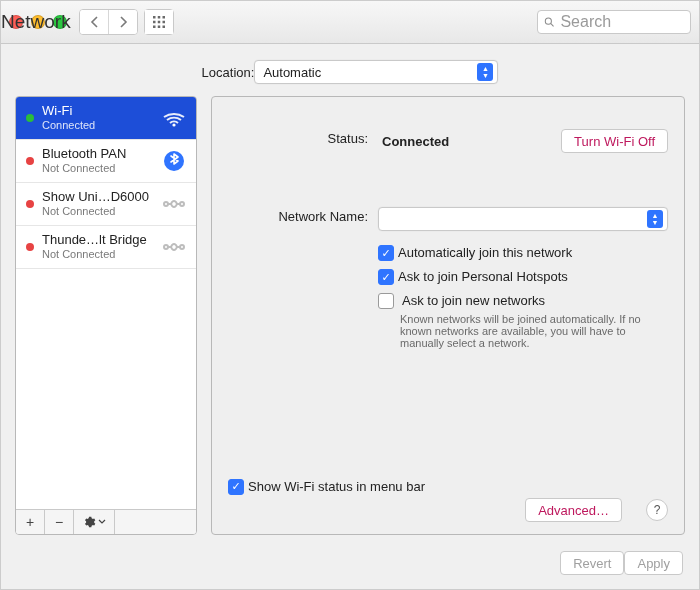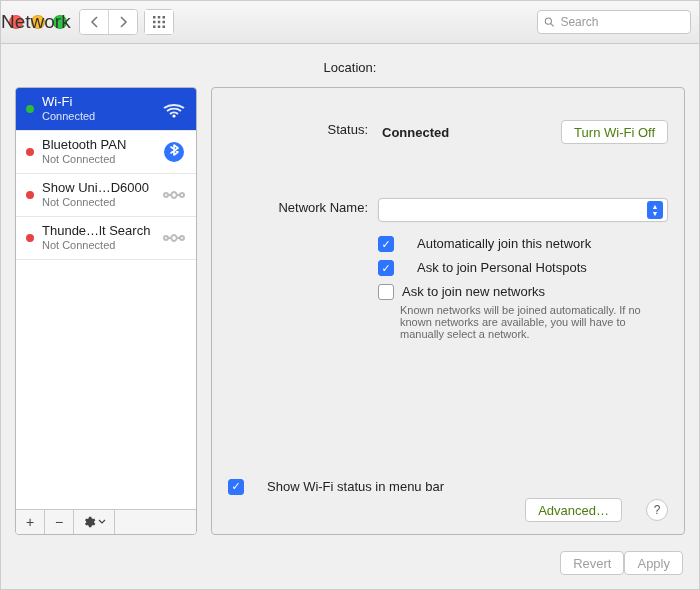--- a/index.html
+++ b/index.html
@@ -38,21 +38,21 @@
   .nav-group { display: inline-flex; border: 1px solid #c9c9c9; border-radius:4px; overflow:hidden; background:#fff; margin-right:6px;}
   .nav-btn, .grid-btn { width: 28px; height: 24px; display:flex; align-items:center; justify-content:center; color:#6a6a6a; background:#fff;}
   .nav-btn + .nav-btn { border-left:1px solid #d7d7d7; }
   .grid-box { display:inline-flex; border:1px solid #c9c9c9; border-radius:4px; background:#fff;}
   .win-title { position:absolute; left:0; right:0; text-align:left; font-size:19px; pointer-events:none; color:#333;}
   .search-wrap { margin-left:auto; }
   .search {
     width: 140px; height: 22px; border:1px solid #c9c9c9; border-radius:4px;
     background:#fff; display:flex; align-items:center; padding:0 6px; gap:4px; color:#8a8a8a;
   }
-  .search input { border:none; outline:none; font-size:12px; width:100%; color:#4d7c0f; background:transparent;}
+  .search input { border:none; outline:none; font-size:16px; width:100%; color:#4d7c0f; background:transparent;}
   .search input::placeholder{color:#9a9a9a;}
 
   
   .location-row {
     display:flex; align-items:center; justify-content:center; gap:0;
     padding: 16px 0 12px;
   }
   .mac-select {
     display:flex; align-items:center; justify-content:space-between;
     background:#fff; border:1px solid #c9c9c9; border-radius:4px;
@@ -105,26 +105,26 @@
     padding: 32px 16px 12px; display:flex; flex-direction:column; box-sizing:border-box;
   }
   .row { display:flex; align-items:flex-start; margin-bottom:14px;}
   .label-col { width:140px; text-align:right; padding-right:10px; padding-top:2px;}
   .value-col { flex:1;}
   .status-line { display:flex; align-items:center;}
   .status-value { font-weight:600; margin-left:4px;}
   .mac-btn {
     display:inline-flex; align-items:center; justify-content:center;
     height:22px; padding:0 12px; background:#fff; border:1px solid #c9c9c9;
-    border-radius:4px; font-size:13px; color:#4d7c0f;
+    border-radius:4px; font-size:13px; color:#be185d;
   }
   .mac-btn.disabled { color:#a0a0a0;}
   .netname-row { display:flex; align-items:center; gap:6px;}
   .mac-select.netname { flex:1;}
-  .checkbox-row { display:flex; align-items:flex-start; gap:23px; margin-bottom:8px;}
+  .checkbox-row { display:flex; align-items:flex-start; gap:4px; margin-bottom:8px;}
   .chk {
     width:14px; height:14px; border:1px solid #9a9a9a; border-radius:3px; background:#fff; flex:none;
     display:flex; align-items:center; justify-content:center;
   }
   .chk.checked { background:#2f74ff; border-color:#2f74ff;}
   .chk.checked::after { content:"✓"; color:#fff; font-size:11px; line-height:1;}
   .check-text { font-size:13px; }
   .hint { font-size:11px; color:#6a6a6a; margin-top:2px; max-width:260px;}
   .spacer { flex:1;}
   .detail-footer { display:flex; align-items:center; gap:10px;}
@@ -186,20 +186,27 @@
             <circle cx="5" cy="5" r="3.5" fill="none" stroke="#8a8a8a" stroke-width="1.2"></circle>
             <line x1="8" y1="8" x2="11" y2="11" stroke="#8a8a8a" stroke-width="1.2"></line>
           </svg>
         <input placeholder="Search" style="">
       </div>
     </div>
   </div>
 
   <div class="location-row">
     <span>Location:</span>
+    <div class="mac-select location">
+      <span>Automatic</span>
+      <div class="stepper">
+          <span>▲</span>
+          <span>▼</span>
+        </div>
+    </div>
   </div>
 
   <div class="content">
 
     <div class="sidebar">
       <div class="sidebar-list" id="sidebar-list">
           <div class="side-item selected">
             <div class="status-dot dot-green"></div>
             <div class="side-texts">
               <div class="side-title">Wi-Fi</div>
@@ -244,21 +251,21 @@
                   <path d="M16 9h3"></path>
                   <path d="M10 9c1.5-4 4.5-4 6 0"></path>
                   <path d="M10 9c1.5 4 4.5 4 6 0"></path>
                 </g>
               </svg>
             </div>
           </div>
           <div class="side-item">
             <div class="status-dot dot-red"></div>
             <div class="side-texts">
-              <div class="side-title">Thunde…lt Search</div>
+              <div class="side-title">Thunde…lt Bridge</div>
               <div class="side-sub">Not Connected</div>
             </div>
             <div class="side-icon">
               <svg width="26" height="18" viewBox="0 0 26 18">
                 <g fill="none" stroke="#bdbdbd" stroke-width="2">
                   <circle cx="5" cy="9" r="2"></circle>
                   <circle cx="21" cy="9" r="2"></circle>
                   <path d="M7 9h3"></path>
                   <path d="M16 9h3"></path>
                   <path d="M10 9c1.5-4 4.5-4 6 0"></path>

